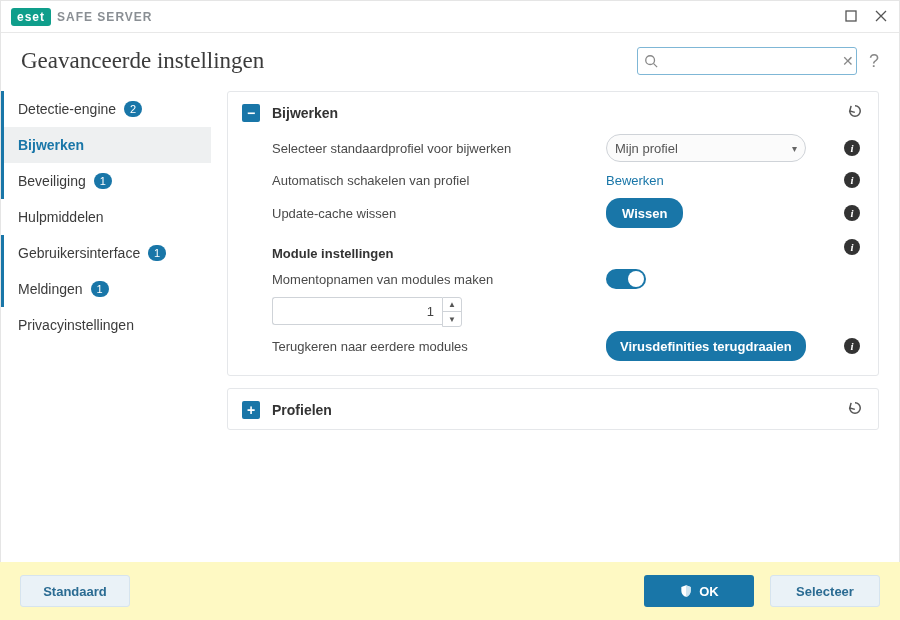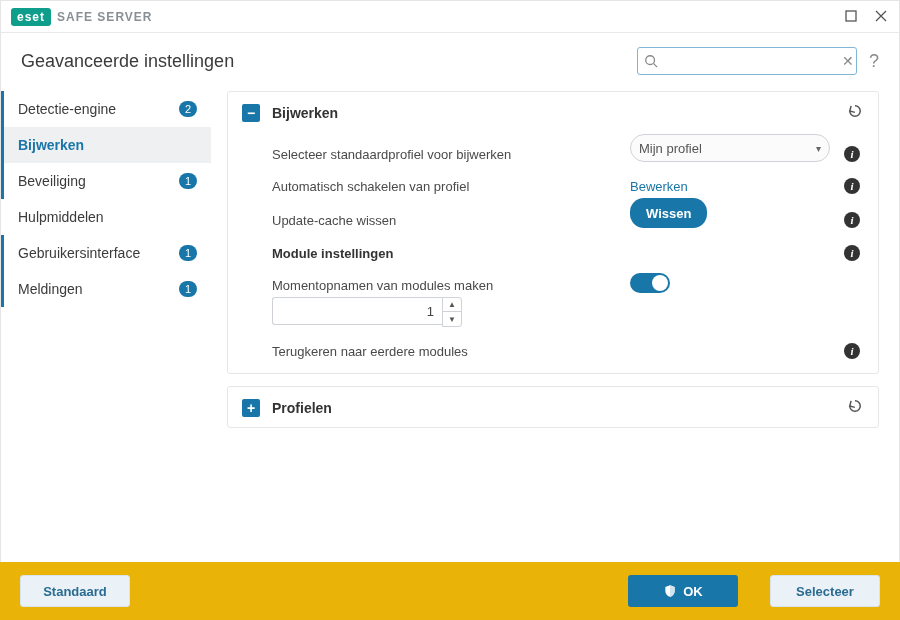--- a/index.html
+++ b/index.html
@@ -8,46 +8,46 @@
   
   .titlebar { display: flex; align-items: center; height: 32px; padding: 0 10px; border-bottom: 1px solid #e8e8e8; }
   .logo { display: flex; align-items: center; gap: 6px; }
   .logo-badge { background: #0f9e8b; color: #fff; font-weight: 700; font-size: 12px; letter-spacing: 1px; padding: 2px 6px; border-radius: 3px; }
   .logo-text { color: #8a8f94; font-size: 12px; letter-spacing: 1px; font-weight: 600; }
   .winctrls { margin-left: auto; display: flex; gap: 14px; color: #555; }
   .winctrls span { width: 16px; text-align: center; cursor: pointer; }
 
   
   .header { display: flex; align-items: center; padding: 14px 20px 10px 20px; }
-  .header h1 { font-size: 18px; font-weight: 400; color: #3b3b3b; }
+  .header h1 { font-size: 23px; font-weight: 400; color: #3b3b3b; font-family: Liberation Serif, serif; }
   .search { margin-left: auto; display: flex; align-items: center; width: 220px; height: 28px; border: 1px solid #7fb7d6; border-radius: 3px; padding: 0 6px; background: #fff; }
   .search svg { flex: 0 0 auto; }
   .search input { flex: 1; border: none; outline: none; font-size: 13px; padding: 0 4px; }
   .search .clear { color: #888; cursor: pointer; font-size: 14px; }
   .help { margin-left: 12px; color: #888; font-size: 18px; cursor: pointer; }
 
   
   .main { display: flex; height: 498px; }
   .sidebar { width: 210px; padding-top: 6px; }
-  .nav-item { display: flex; align-items: center; height: 36px; padding: 0 14px; font-size: 14px; color: #3b3b3b; cursor: pointer; border-left: 3px solid transparent; justify-content: space-between; }
+  .nav-item { display: flex; align-items: center; height: 36px; padding: 0 14px; font-size: 14px; color: #3b3b3b; cursor: pointer; border-left: 3px solid transparent; }
   .nav-item.marked { border-left-color: #1976a8; }
   .nav-item.active { background: #eef0f1; color: #1976a8; font-weight: 600; border-left-color: #1976a8; }
   .nav-item .badge { margin-left: 8px; background: #1976a8; color: #fff; font-size: 11px; border-radius: 10px; min-width: 18px; height: 16px; line-height: 16px; text-align: center; padding: 0 4px; }
 
   .content { flex: 1; padding: 6px 20px 0 16px; overflow: auto; }
 
   .panel { border: 1px solid #e5e7ea; border-radius: 3px; margin-bottom: 12px; }
   .panel-head { display: flex; align-items: center; padding: 10px 14px 8px 14px; }
   .collapse-toggle { width: 18px; height: 18px; display: flex; align-items: center; justify-content: center; background: #1976a8; color: #fff; border-radius: 2px; font-weight: 700; font-size: 14px; cursor: pointer; margin-right: 12px; }
   .panel-title { font-weight: 700; font-size: 14px; color: #333; }
   .revert { margin-left: auto; color: #555; cursor: pointer; }
 
   .panel-body { padding: 0 0 12px 0; }
 
-  .row { display: flex; align-items: flex-end; min-height: 32px; padding: 2px 14px 2px 44px; font-size: 13px; color: #4a4a4a; }
+  .row { display: flex; align-items: center; min-height: 32px; padding: 2px 14px 2px 44px; font-size: 13px; color: #4a4a4a; gap: 24px; }
   .row .label { flex: 1; }
   .row .ctrl { width: 210px; display: flex; align-items: center; }
   .row .info { width: 24px; display: flex; align-items: center; justify-content: center; }
   .row.subhead .label { font-weight: 700; color: #333; padding-top: 14px; }
 
   .select-box { width: 200px; height: 28px; border: 1px solid #cfd3d8; border-radius: 14px; background: #fbfbfb; color: #555; display: flex; align-items: center; padding: 0 8px; justify-content: space-between; font-size: 13px; cursor: pointer; }
   .link { color: #1976a8; text-decoration: none; font-size: 13px; }
   .btn-pill { background: #1976a8; color: #fff; border: none; border-radius: 14px; height: 30px; padding: 0 16px; font-size: 13px; cursor: pointer; font-weight: 600; }
   .btn-pill.wide { padding: 0 14px; }
 
@@ -56,26 +56,26 @@
 
   .spinner { display: flex; }
   .spinner input { width: 170px; height: 28px; border: 1px solid #cfd3d8; border-right: none; border-radius: 3px 0 0 3px; text-align: right; padding: 0 8px; font-size: 13px; color: #444; }
   .spin-btns { display: flex; flex-direction: column; border: 1px solid #cfd3d8; border-radius: 0 3px 3px 0; }
   .spin-btns span { width: 18px; height: 14px; display:flex; align-items:center; justify-content:center; font-size:8px; color:#555; cursor:pointer; }
   .spin-btns span:first-child { border-bottom: 1px solid #cfd3d8; }
 
   .info-icon { width:16px; height:16px; border-radius:50%; background:#333; color:#fff; font-size:11px; font-weight:700; display:flex; align-items:center; justify-content:center; cursor:pointer; font-style: italic; font-family: Georgia, serif; }
 
   
-  .footer { position: absolute; bottom: 0; left: 0; right: 0; height: 58px; display:flex; align-items:center; padding: 0 20px; background:#eab308; }
+  .footer { position: absolute; bottom: 0; left: 0; right: 0; height: 58px; display:flex; align-items:center; padding: 0 20px; background:#fef9c3; }
   .btn { height: 32px; min-width: 110px; border-radius: 3px; font-size: 13px; cursor: pointer; border: 1px solid transparent; }
   .btn.secondary { background: #eaf2f7; color: #2a6b92; border-color: #d6e4ee; font-weight:600; }
   .btn.primary { background: #1976a8; color: #fff; font-weight:600; display:flex; align-items:center; justify-content:center; gap:6px; }
   .footer .spacer { flex: 1; }
-  .footer .right { display:flex; gap:32px; }
+  .footer .right { display:flex; gap:16px; }
 
   .chev { font-size: 10px; color:#666; }
 </style>
 </head>
 <body>
 
 <div class="titlebar">
   <div class="logo">
     <span class="logo-badge">eset</span>
     <span class="logo-text">SAFE SERVER</span>
@@ -123,20 +123,23 @@
     <div class="nav-item">
       <span>Hulpmiddelen</span>
     </div>
     <div class="nav-item marked">
       <span>Gebruikersinterface</span>
       <span class="badge">1</span>
     </div>
     <div class="nav-item marked">
       <span>Meldingen</span>
       <span class="badge">1</span>
+    </div>
+    <div class="nav-item">
+      <span>Privacyinstellingen</span>
     </div>
   </div>
 
   <div class="content">
 
     <div class="panel">
       <div class="panel-head">
         <span class="collapse-toggle">−</span>
         <span class="panel-title">Bijwerken</span>
         <span class="revert">
@@ -207,20 +210,23 @@
                 <span>▲</span>
                 <span>▼</span>
               </div>
             </div>
           </div>
           <div class="info"></div>
         </div>
 
         <div class="row">
           <span class="label">Terugkeren naar eerdere modules</span>
+          <div class="ctrl">
+            <button class="btn-pill wide">Virusdefinities terugdraaien</button>
+          </div>
           <div class="info">
               <span class="info-icon">i</span>
             </div>
         </div>
 
       </div>
     </div>
 
     <div class="panel">
       <div class="panel-head">

